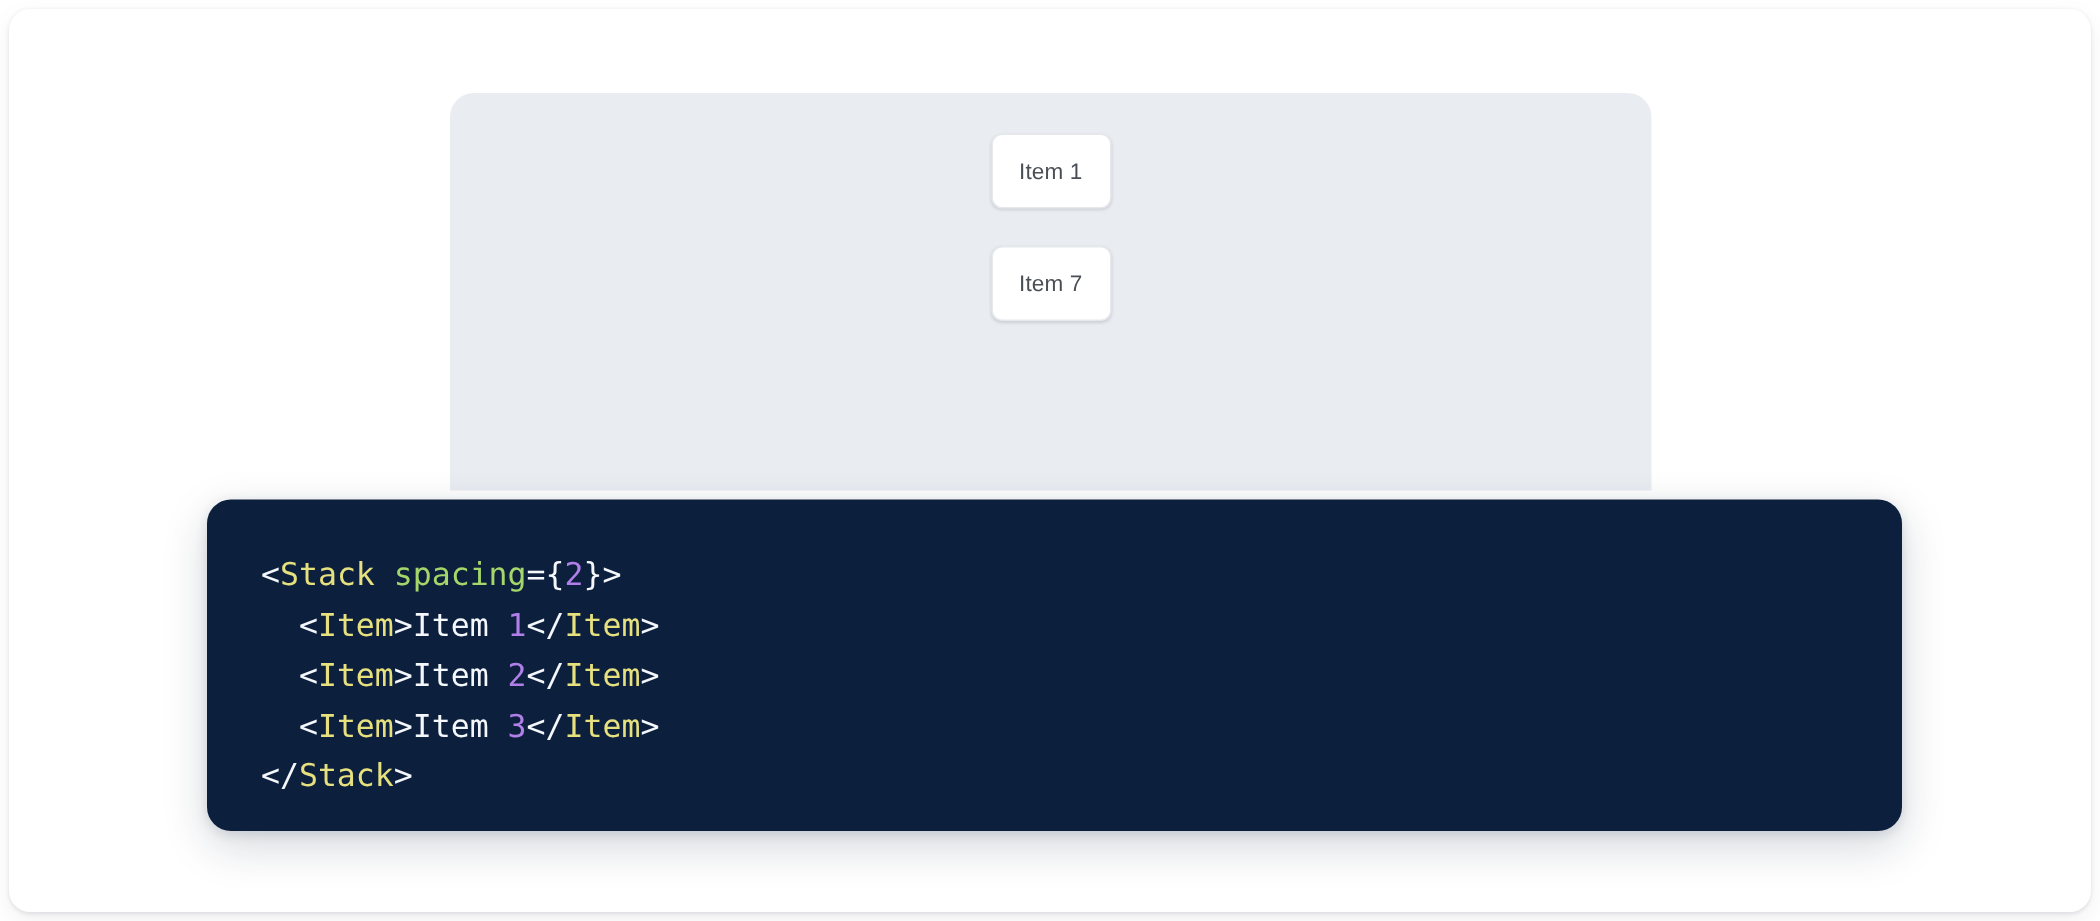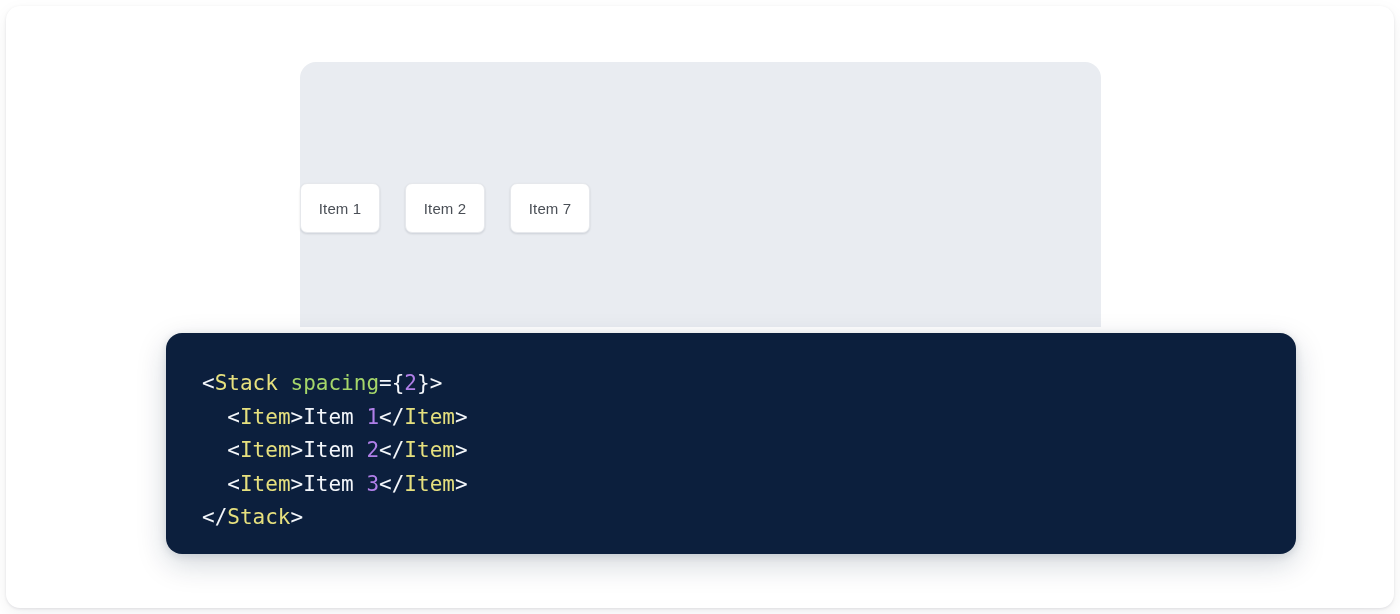--- a/index.html
+++ b/index.html
@@ -39,21 +39,21 @@
     border-radius: 16px 16px 0 0;
   }
 
   #stack-demo {
     position: absolute;
     left: 0;
     top: 0;
     width: 100%;
     height: 100%;
     display: flex;
-    flex-direction: row;
+    flex-direction: column;
     align-items: center;
     justify-content: flex-start;
     padding-top: 27px;
     box-sizing: border-box;
     gap: 25px;
   }
 
   .stack-item {
     width: 80px;
     height: 50px;
@@ -78,21 +78,20 @@
     top: 327px;
     width: 1130px;
     height: 221px;
     background: #0c1f3d;
     border-radius: 16px;
     box-shadow: 0 10px 30px rgba(12, 31, 61, 0.18),
                 0 2px 8px rgba(12, 31, 61, 0.12);
     box-sizing: border-box;
     padding: 34px 0 0 36px;
     overflow: hidden;
-    margin-left: 28px;
   }
 
   #code-pre {
     margin: 0;
     font-family: "DejaVu Sans Mono", "Liberation Mono", monospace;
     font-size: 21px;
     line-height: 33.5px;
     white-space: pre;
     color: #f2f5fa;
     letter-spacing: 0px;
@@ -108,23 +107,20 @@
 <body>
 
 <div id="page-frame">
 
   <div id="preview-panel">
     <div id="stack-demo">
         <div class="stack-item">
           <span>Item 1</span>
         </div>
         <div class="stack-item">
-          <span>Item 2</span>
-        </div>
-        <div class="stack-item">
           <span>Item 7</span>
         </div>
       </div>
   </div>
 
   <div id="code-block">
     <pre id="code-pre"><span><span class="tok-punct">&lt;</span><span class="tok-tag">Stack</span><span class="tok-text"> </span><span class="tok-attr">spacing</span><span class="tok-punct">=</span><span class="tok-punct">{</span><span class="tok-num">2</span><span class="tok-punct">}</span><span class="tok-punct">&gt;</span></span>
 <span><span class="tok-text">  </span><span class="tok-punct">&lt;</span><span class="tok-tag">Item</span><span class="tok-punct">&gt;</span><span class="tok-text">Item </span><span class="tok-num">1</span><span class="tok-punct">&lt;/</span><span class="tok-tag">Item</span><span class="tok-punct">&gt;</span></span>
 <span><span class="tok-text">  </span><span class="tok-punct">&lt;</span><span class="tok-tag">Item</span><span class="tok-punct">&gt;</span><span class="tok-text">Item </span><span class="tok-num">2</span><span class="tok-punct">&lt;/</span><span class="tok-tag">Item</span><span class="tok-punct">&gt;</span></span>
 <span><span class="tok-text">  </span><span class="tok-punct">&lt;</span><span class="tok-tag">Item</span><span class="tok-punct">&gt;</span><span class="tok-text">Item </span><span class="tok-num">3</span><span class="tok-punct">&lt;/</span><span class="tok-tag">Item</span><span class="tok-punct">&gt;</span></span>

